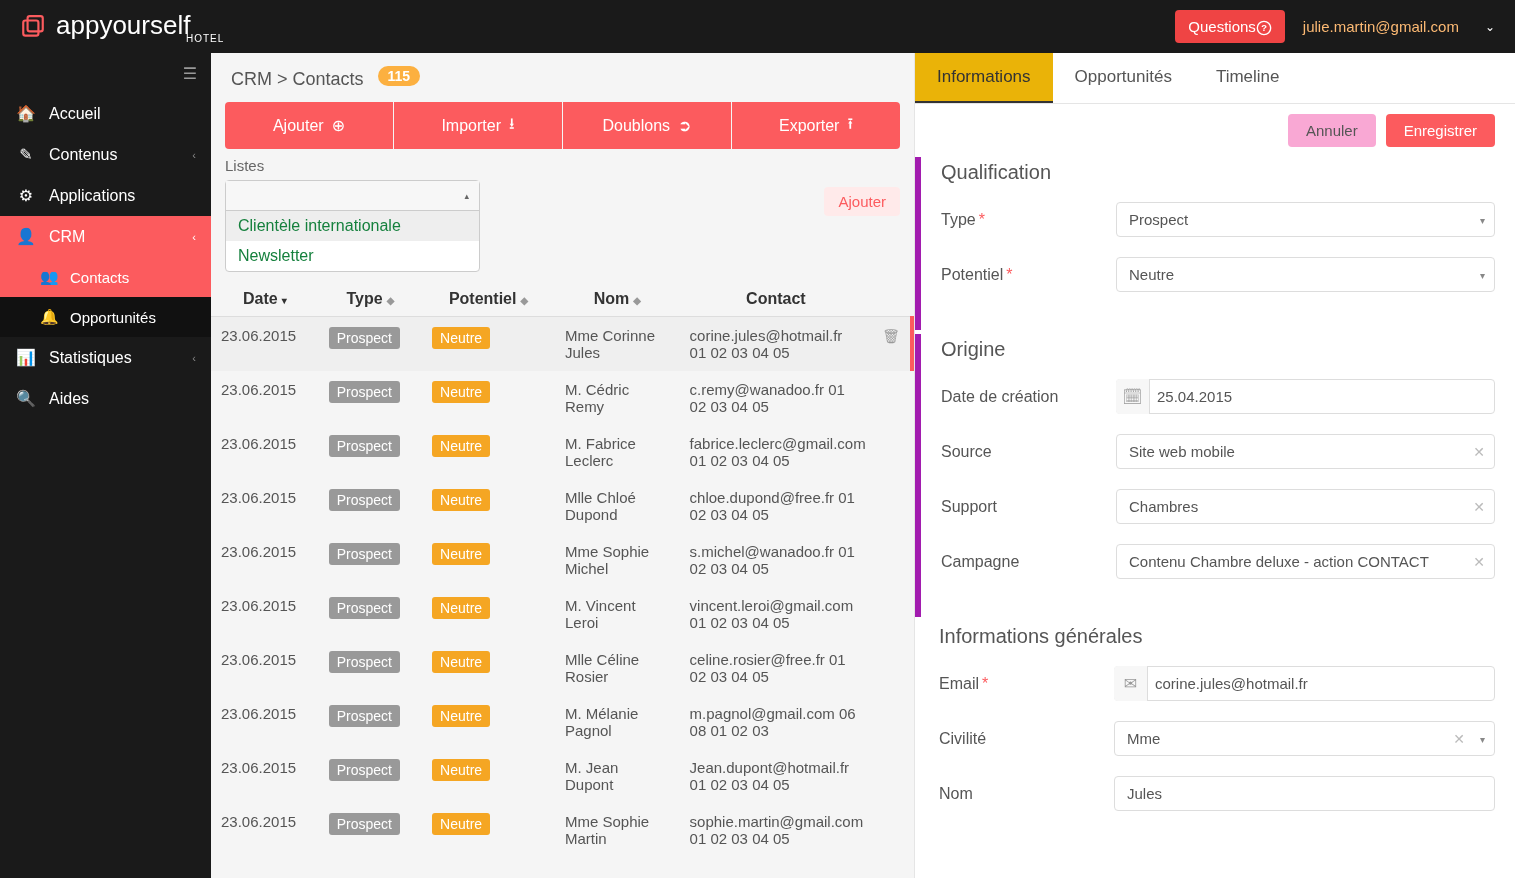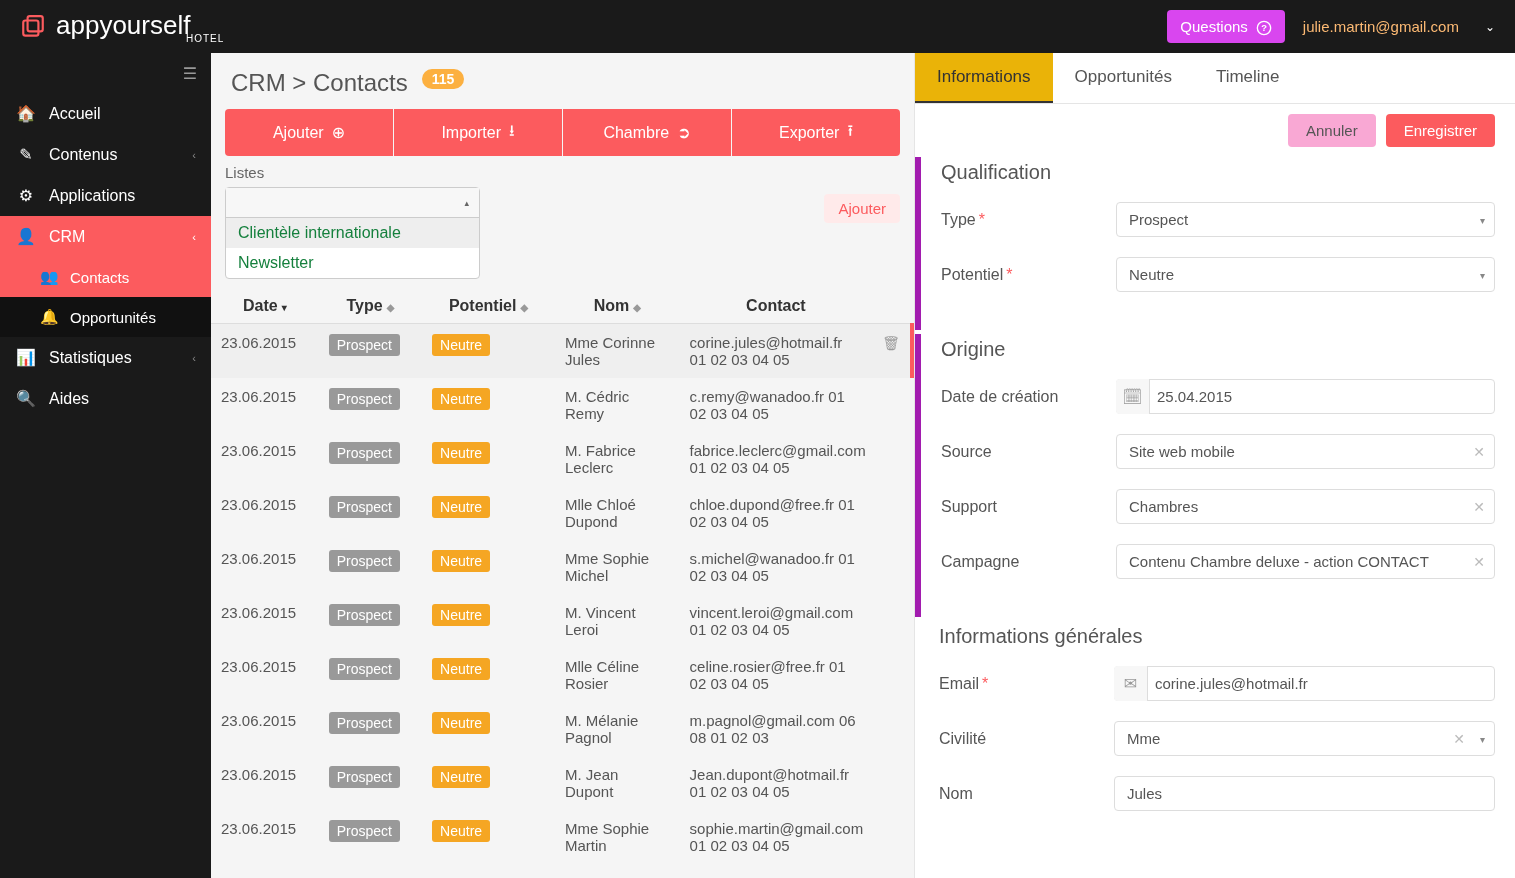--- a/index.html
+++ b/index.html
@@ -5,40 +5,40 @@
 *{box-sizing:border-box;margin:0;padding:0;font-family:-apple-system,BlinkMacSystemFont,"Segoe UI",Helvetica,Arial,sans-serif}
 body{width:1515px;height:878px;overflow:hidden;background:#f5f5f5}
 .app{display:flex;flex-direction:column;height:100%}
 .topbar{height:53px;background:#1a1a1a;display:flex;align-items:center;justify-content:space-between;padding:0 20px}
 .logo-wrap{display:flex;align-items:center;gap:10px}
 .logo-icon{width:26px;height:26px;color:#fc5b5e}
 .brand{color:#fff;font-size:26px;font-weight:300}
 .brand b{font-weight:400}
 .brand-sub{color:#fff;font-size:10px;letter-spacing:1px;margin-left:130px;margin-top:-8px}
 .topbar-right{display:flex;align-items:center;gap:18px}
-.btn-questions{background:#d946ef;color:#fff;padding:7px 13px;border-radius:4px;font-size:15px;display:flex;align-items:center;gap:8px;border:none;cursor:pointer}
+.btn-questions{background:#ef4444;color:#fff;padding:7px 13px;border-radius:4px;font-size:15px;display:flex;align-items:center;border:none;cursor:pointer}
 .user-email{color:#fdba74;font-size:15px}
 .chevron-down{color:#fff;font-size:12px;cursor:pointer;margin-left:8px}
 .body{display:flex;flex:1;min-height:0}
 .sidebar{width:211px;background:#1a1a1a;color:#fff;display:flex;flex-direction:column}
 .sb-toggle{height:40px;display:flex;align-items:center;justify-content:flex-end;padding-right:14px}
 .sb-toggle-btn{color:#999;cursor:pointer}
 .sb-item{display:flex;align-items:center;padding:11px 15px;font-size:16px;color:#fff;cursor:pointer;position:relative}
 .sb-item.active{background:#fc5b5e}
 .sb-item .icon{width:22px;margin-right:12px;text-align:center}
 .sb-item .chev{position:absolute;right:15px;font-size:11px;color:#888}
 .sb-item.active .chev{color:#fff}
 .sb-sub{background:#111}
 .sb-sub .sb-item{padding-left:40px;font-size:15px}
 .sb-sub .sb-item.active{background:#fc5b5e}
 .sb-sub .sb-item .icon{width:20px;margin-right:10px}
 .main{flex:1;display:flex;min-width:0}
 .list-panel{flex:1;display:flex;flex-direction:column;background:#f5f5f5;min-width:0}
 .crumbs{padding:16px 20px 12px;display:flex;align-items:center;gap:8px}
-.crumb-text{font-size:24px;color:#555;font-weight:400}
+.crumb-text{font-size:18px;color:#555;font-weight:400}
 .count-badge{background:#fcb040;color:#fff;border-radius:12px;padding:2px 10px;font-size:14px;font-weight:600;margin-left:6px;margin-top:-8px}
 .action-row{display:flex;margin:0 14px 8px;gap:1px}
 .action-btn{flex:1;background:#fc5b5e;color:#fff;border:none;padding:10px 0;font-size:16px;cursor:pointer;display:flex;align-items:center;justify-content:center;gap:8px}
 .action-btn:first-child{border-radius:4px 0 0 4px}
 .action-btn:last-child{border-radius:0 4px 4px 0}
 .filter-row{padding:0 14px 10px;display:flex;align-items:flex-start;justify-content:space-between}
 .filter-left{flex:1}
 .filter-label{font-size:15px;color:#666;margin-bottom:6px;display:block}
 .dropdown{width:255px;border:1px solid #ccc;border-radius:4px;background:#fff;position:relative}
 .dropdown-trigger{height:30px;display:flex;align-items:center;justify-content:flex-end;padding:0 10px;cursor:pointer;border-bottom:1px solid #ccc;background:#f7f7f7}
@@ -168,21 +168,21 @@
         <div class="action-row">
           <button class="action-btn">
               <span>Ajouter</span>
               <span>⊕</span>
             </button>
           <button class="action-btn">
               <span>Importer</span>
               <span>⭳</span>
             </button>
           <button class="action-btn">
-              <span>Chambre</span>
+              <span>Doublons</span>
               <span>➲</span>
             </button>
           <button class="action-btn">
               <span>Exporter</span>
               <span>⭱</span>
             </button>
         </div>
         <div class="filter-row">
           <div class="filter-left">
             <span class="filter-label">Listes</span>

